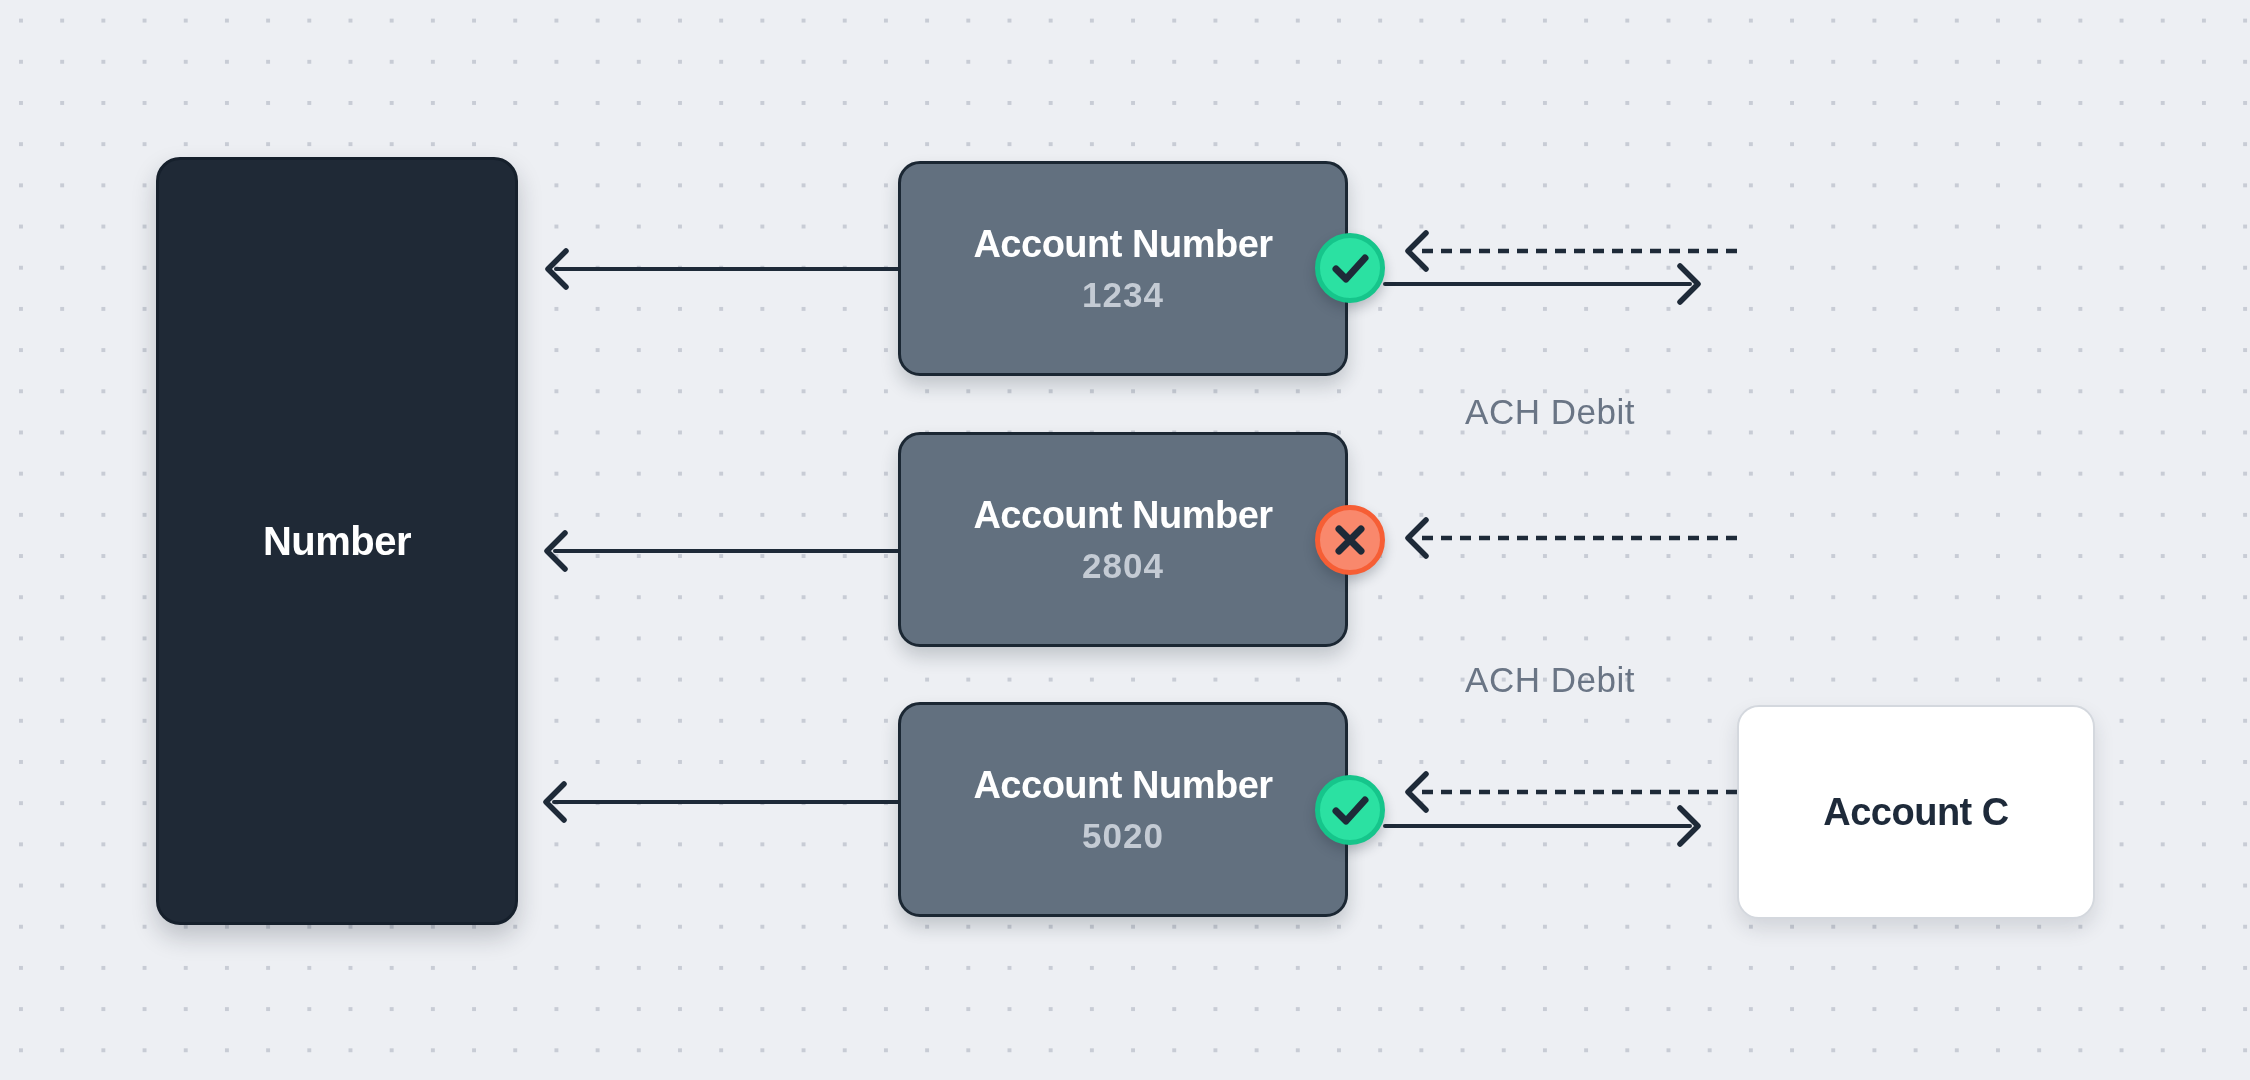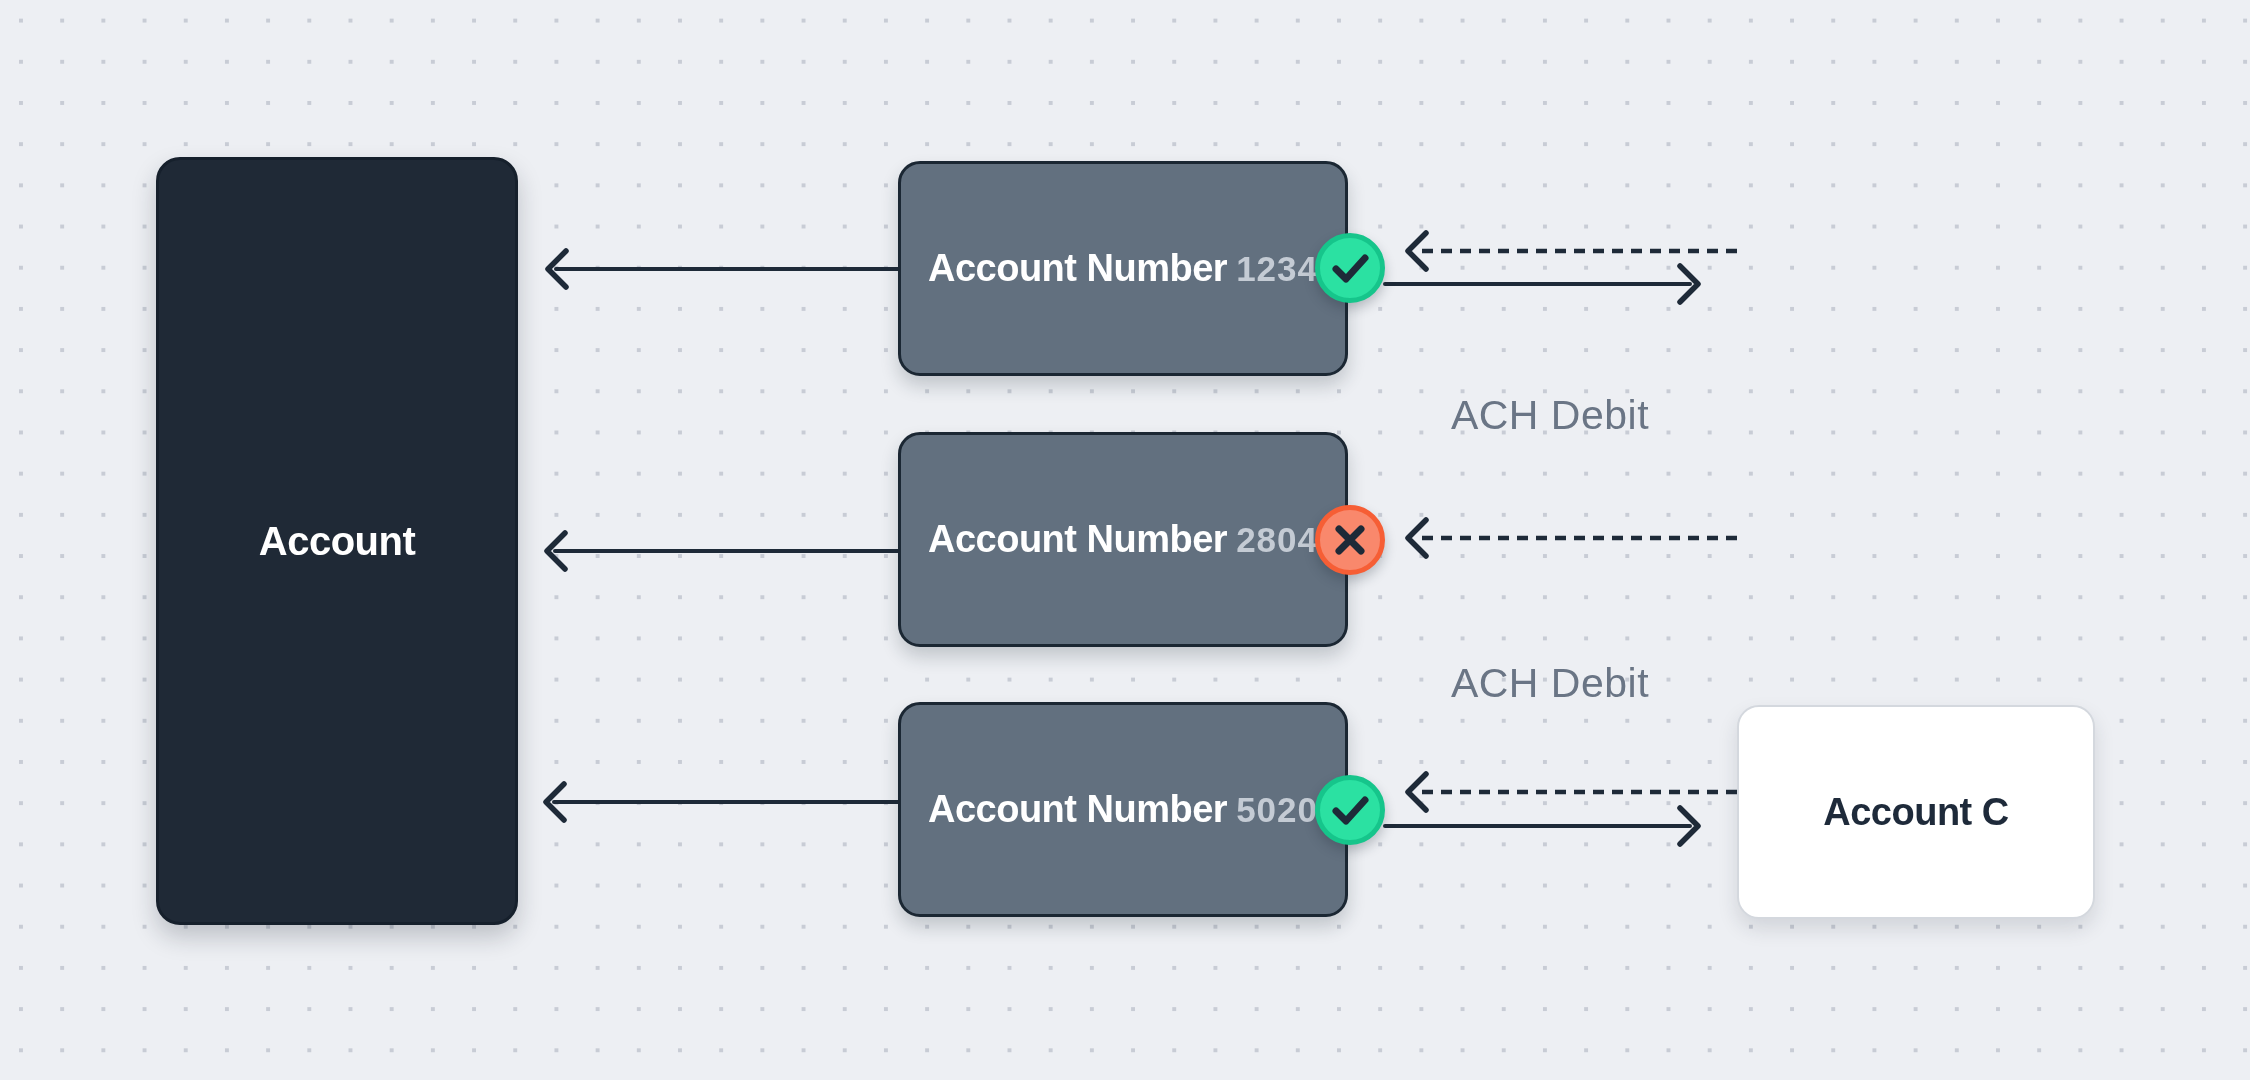--- a/index.html
+++ b/index.html
@@ -29,21 +29,21 @@
     border-radius:24px; box-shadow:0 12px 24px rgba(22,32,44,.22);
   }
   .account-node .node-label{
     color:#ffffff; font-size:40px; font-weight:bold; letter-spacing:-0.5px;
   }
 
   .acct-num-node{
     left:898px; width:450px; height:215px;
     background:var(--node-fill); border:3px solid var(--node-border);
     border-radius:22px; box-shadow:0 10px 18px rgba(27,39,51,.20);
-    flex-direction:row; gap:9px;
+    flex-direction:column; gap:9px;
   }
   .acct-num-node .node-title{color:#ffffff; font-size:38px; font-weight:bold; letter-spacing:-0.5px;}
   .acct-num-node .node-number{color:var(--node-number-text); font-size:35px; font-weight:bold; letter-spacing:1px;}
 
   .vendor-node{
     left:1737px; width:358px; height:214px;
     background:var(--vendor-fill); border:2px solid var(--vendor-border);
     border-radius:22px; box-shadow:0 10px 20px rgba(30,42,56,.13);
   }
   .vendor-node .node-label{color:var(--vendor-text); font-size:38px; font-weight:bold; letter-spacing:-0.5px;}
@@ -52,21 +52,21 @@
     position:absolute; left:1315px; width:70px; height:70px; border-radius:50%;
     display:flex; align-items:center; justify-content:center;
     box-shadow:0 6px 12px rgba(27,39,51,.25);
   }
   .badge.success{background:var(--success-fill); border:5px solid var(--success-ring);}
   .badge.error{background:var(--error-fill); border:5px solid var(--error-ring);}
   .badge svg{display:block;}
 
   .edge-label{
     position:absolute; left:1400px; width:300px; text-align:center;
-    color:var(--label-text); font-size:41px; font-weight:400; letter-spacing:0.5px;
+    color:var(--label-text); font-size:35px; font-weight:400; letter-spacing:0.5px;
   }
 
   svg.arrows{position:absolute; left:0; top:0; pointer-events:none;}
   .arrow-line{stroke:var(--ink); stroke-width:4; fill:none; stroke-linecap:round;}
   .arrow-line.dashed{stroke-dasharray:11 8; stroke-linecap:butt; stroke-width:4.5;}
   .arrow-head{stroke:var(--ink); stroke-width:5.5; fill:none; stroke-linecap:round; stroke-linejoin:round;}
 </style>
 </head>
 <body>
 
@@ -105,21 +105,21 @@
       <line class="arrow-line dashed" x1="1737" y1="792" x2="1420" y2="792"></line>
       <path class="arrow-head" d="M 1426,774 L 1408,792 L 1426,810"></path>
     </g>
     <g>
       <line class="arrow-line" x1="1385" y1="826" x2="1690" y2="826"></line>
       <path class="arrow-head" d="M 1680,808 L 1698,826 L 1680,844"></path>
     </g>
   </svg>
 
   <div class="node account-node">
-    <span class="node-label">Account</span>
+    <span class="node-label">Number</span>
   </div>
 
   <div class="node acct-num-node" style="top:161px;">
     <span class="node-title">Account Number</span>
     <span class="node-number">1234</span>
   </div>
   <div class="node acct-num-node" style="top:432px;">
     <span class="node-title">Account Number</span>
     <span class="node-number">2804</span>
   </div>

